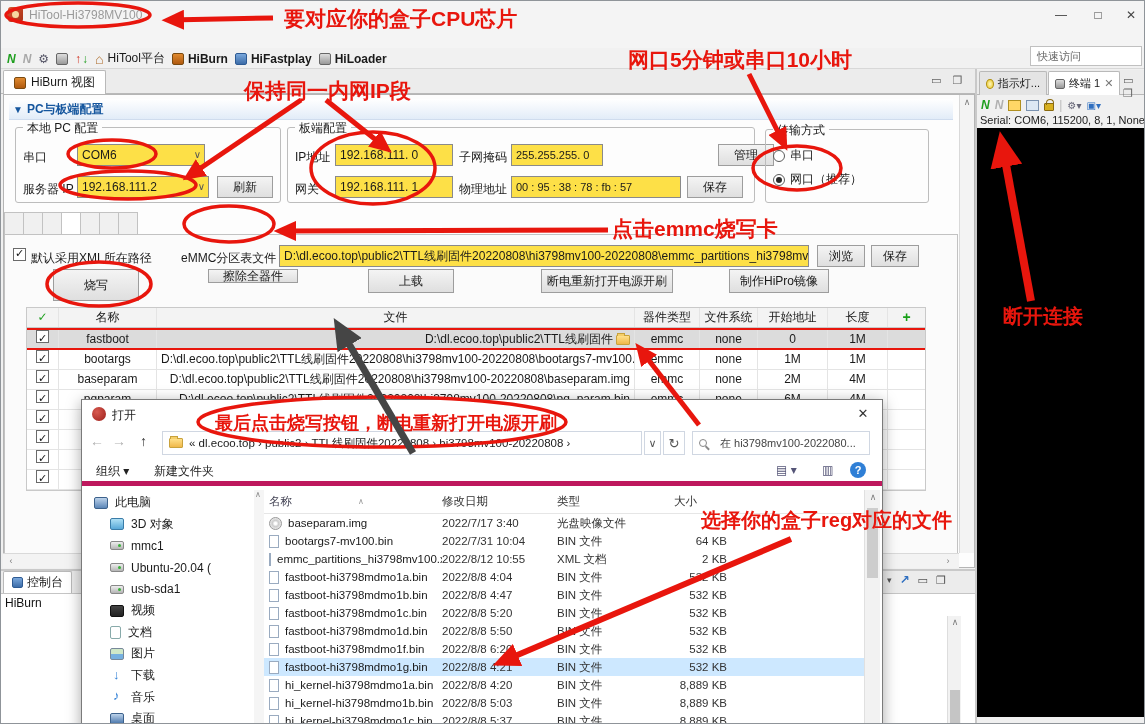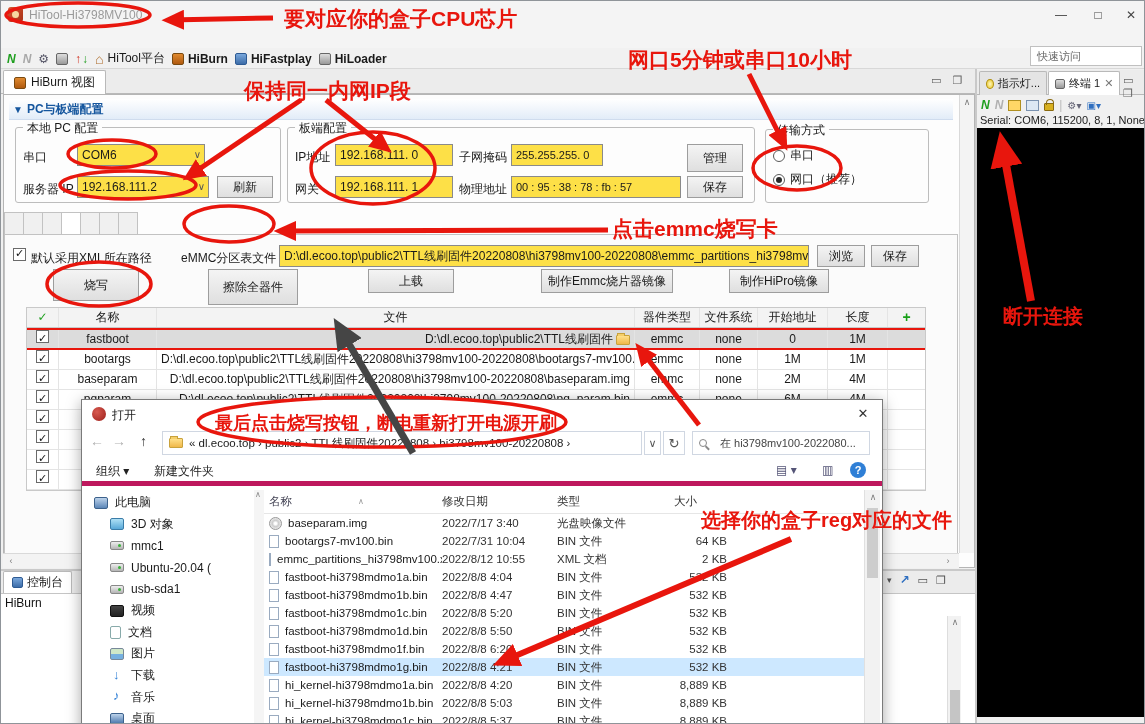--- a/index.html
+++ b/index.html
@@ -227,21 +227,21 @@
     <span class="group-label">板端配置</span>
   </div>
   <span class="flabel" style="left:294px;top:148px;">IP地址</span>
   <div class="input" style="left:334px;top:143px;width:118px;height:22px;">192.168.111. 0</div>
   <span class="flabel" style="left:458px;top:148px;">子网掩码</span>
   <div class="input" style="left:510px;top:143px;width:92px;height:22px;font-size:11px;">255.255.255. 0</div>
   <span class="flabel" style="left:294px;top:180px;">网关</span>
   <div class="input" style="left:334px;top:175px;width:118px;height:22px;">192.168.111. 1</div>
   <span class="flabel" style="left:458px;top:180px;">物理地址</span>
   <div class="input" style="left:510px;top:175px;width:170px;height:22px;font-size:11px;">00 : 95 : 38 : 78 : fb : 57</div>
-  <div class="btn" style="left:686px;top:143px;width:56px;height:28px;">管理</div>
+  <div class="btn" style="left:717px;top:143px;width:56px;height:22px;">管理</div>
   <div class="btn" style="left:686px;top:175px;width:56px;height:22px;">保存</div>
 
   <div class="group" style="left:764px;top:128px;width:164px;height:74px;">
     <span class="group-label">传输方式</span>
   </div>
   <div class="radio" style="left:772px;top:146px;">
     <span class="rdot"></span>
     <span>串口</span>
   </div>
   <div class="radio" style="left:772px;top:170px;">
@@ -262,23 +262,23 @@
   <div class="emmc-panel"></div>
 
   <span class="cbx checked" style="position:absolute;left:12px;top:247px;"></span>
   <span class="flabel" style="left:30px;top:249px;">默认采用XML所在路径</span>
   <span class="flabel" style="left:180px;top:249px;">eMMC分区表文件</span>
   <div class="input" style="left:278px;top:244px;width:530px;height:22px;">D:\dl.ecoo.top\public2\TTL线刷固件20220808\hi3798mv100-20220808\emmc_partitions_hi3798mv100.xml</div>
   <div class="btn" style="left:816px;top:244px;width:48px;height:22px;">浏览</div>
   <div class="btn" style="left:870px;top:244px;width:48px;height:22px;">保存</div>
 
   <div class="btn" style="left:52px;top:268px;width:86px;height:32px;">烧写</div>
-  <div class="btn" style="left:207px;top:268px;width:90px;height:36px;">擦除全器件</div>
+  <div class="btn" style="left:207px;top:268px;width:90px;height:14px;">擦除全器件</div>
   <div class="btn" style="left:367px;top:268px;width:86px;height:24px;">上载</div>
-  <div class="btn" style="left:540px;top:268px;width:132px;height:24px;">制作Emmc烧片器镜像</div>
+  <div class="btn" style="left:540px;top:268px;width:132px;height:24px;">断电重新打开电源开刷</div>
   <div class="btn" style="left:728px;top:268px;width:100px;height:24px;">制作HiPro镜像</div>
 
   <div class="ptable">
     <div class="pt-row pt-head">
       <div class="pt-c c0 greencheck">✓</div>
       <div class="pt-c c1">名称</div>
       <div class="pt-c c2" style="text-align:center;">文件</div>
       <div class="pt-c c3">器件类型</div>
       <div class="pt-c c4">文件系统</div>
       <div class="pt-c c5">开始地址</div>

